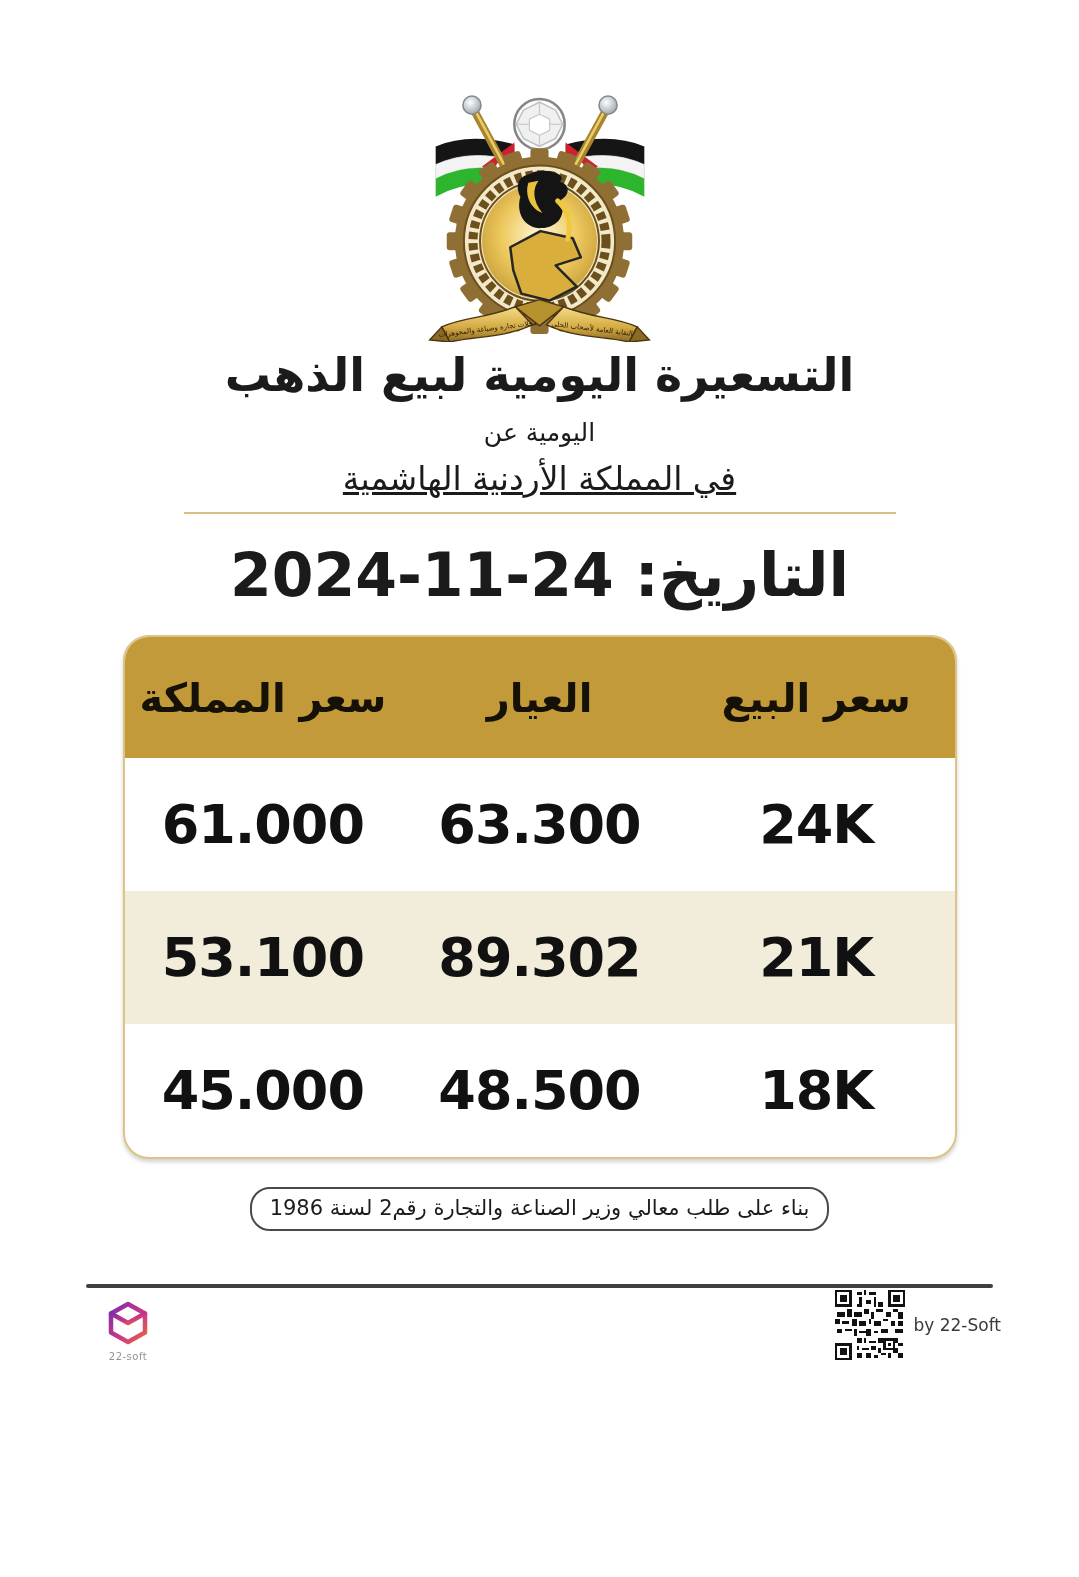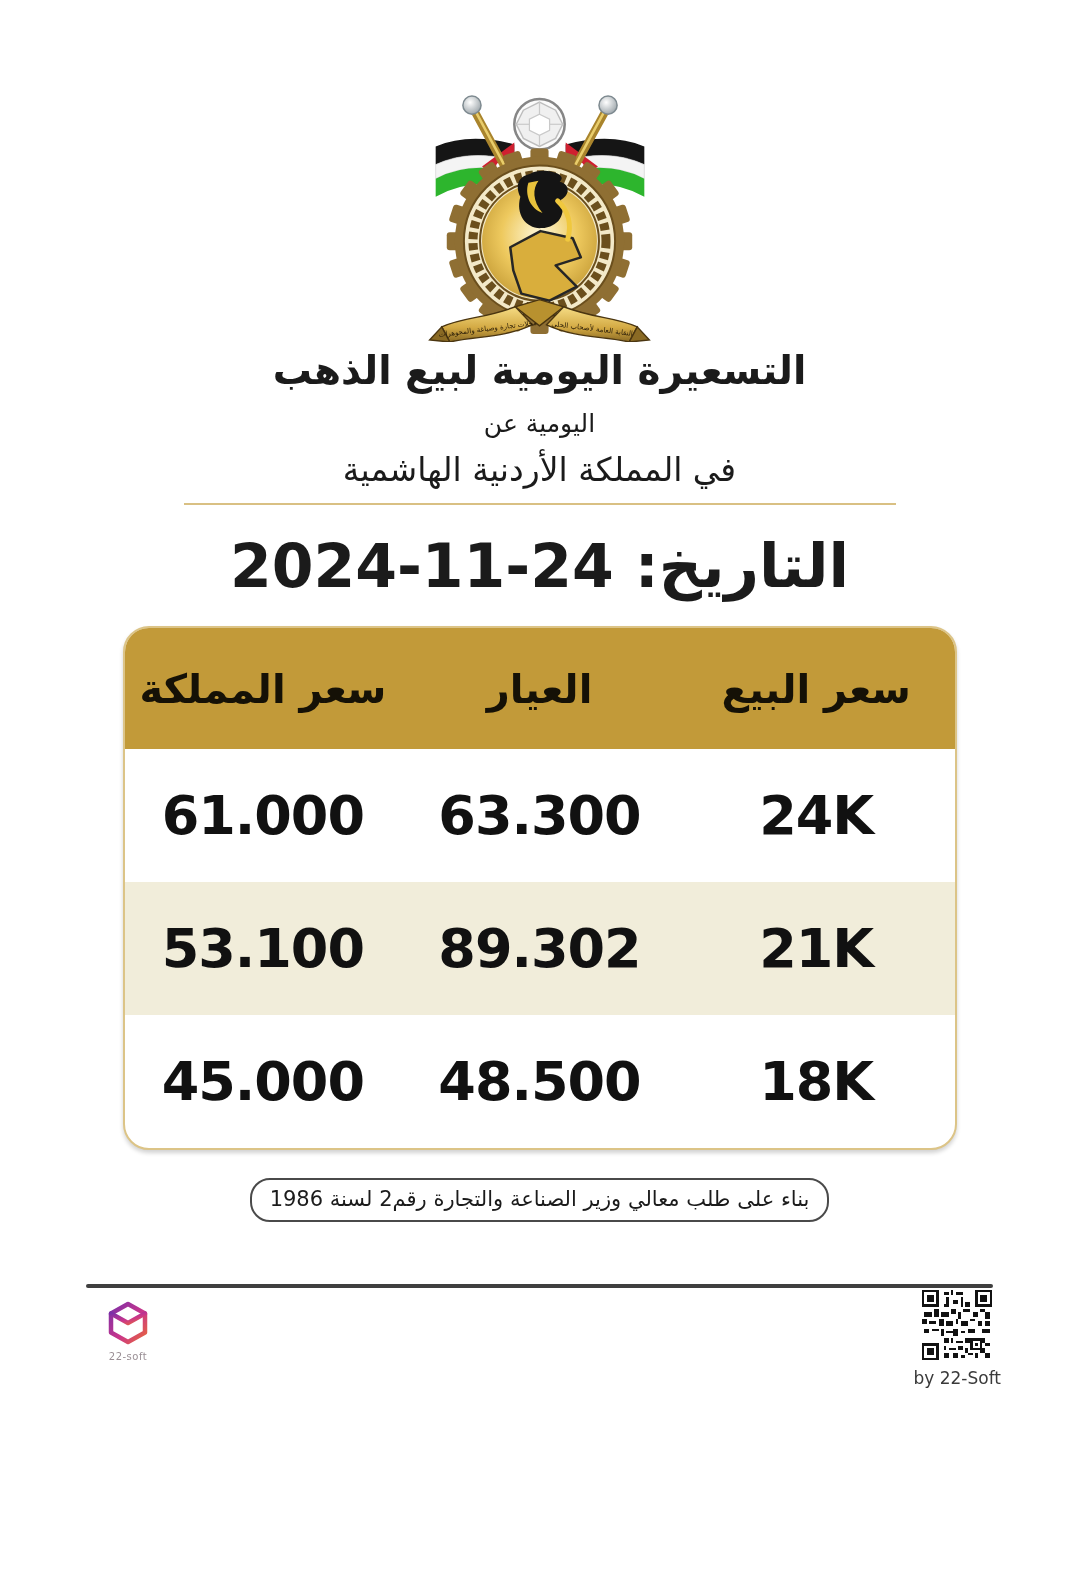--- a/index.html
+++ b/index.html
@@ -4,24 +4,24 @@
 <style>
   * { margin:0; padding:0; box-sizing:border-box; }
   body { background:#ffffff; font-family:"DejaVu Sans", sans-serif; }
   .page {
     position:relative; width:1079px; height:1577px; margin:0 auto;
     background:#ffffff; overflow:hidden; color:#1b1b1b; text-align:center;
   }
   
   .emblem-wrap { padding-top:88px; }
   
-  .title { margin-top:2px; font-size:39px; font-weight:bold; direction:rtl; }
+  .title { margin-top:2px; font-size:46px; font-weight:bold; direction:rtl; }
   .issued-by { margin-top:16px; font-size:25px; direction:rtl; }
   .issuer { margin-top:6px; font-size:28px; direction:rtl; }
-  .country { margin-top:12px; font-size:33px; direction:rtl; }
+  .country { margin-top:12px; font-size:33px; direction:rtl;text-decoration:underline; }
   .gold-underline { width:712px; height:2px; margin:14px auto 0; background:#d9c083; }
   .date-line { margin-top:26px; font-size:60px; font-weight:bold; direction:rtl; letter-spacing:0; }
   
   .price-table {
     width:834px; margin:25px auto 0; direction:rtl;
     border:2px solid #dcc487; border-radius:26px; overflow:hidden;
     box-shadow:0 3px 4px rgba(0,0,0,0.18);
     background:#ffffff;
   }
   .t-head {
@@ -40,21 +40,21 @@
   .note-box {
     display:inline-block; margin:28px auto 0;
     border:2.5px solid #4a4a4a; border-radius:20px;
     padding:7px 18px 9px; font-size:21px; direction:rtl; background:#fff;
   }
   
   .bottom-bar { position:absolute; left:0; top:1284px; width:100%; height:160px; }
   .divider { width:907px; height:4px; margin:0 auto; background:#3f3f3f; border-radius:2px; }
   .soft-logo { position:absolute; left:102px; top:16px; width:52px; }
   .soft-logo-label { margin-top:1px; font-size:10px; color:#9a8f95; letter-spacing:0.5px; }
-  .qr-group { position:absolute; right:78px; top:6px; display:flex; align-items:center; gap:8px;flex-direction:column; }
+  .qr-group { position:absolute; right:78px; top:6px; display:flex; align-items:center; gap:8px; }
   .qr-credit { font-size:17px; color:#3a3a3a; }
 </style>
 </head>
 <body>
 
 <div class="page">
 
   <div class="emblem-wrap">
     <svg width="240" height="254" viewBox="0 0 235 252">
       <defs>

